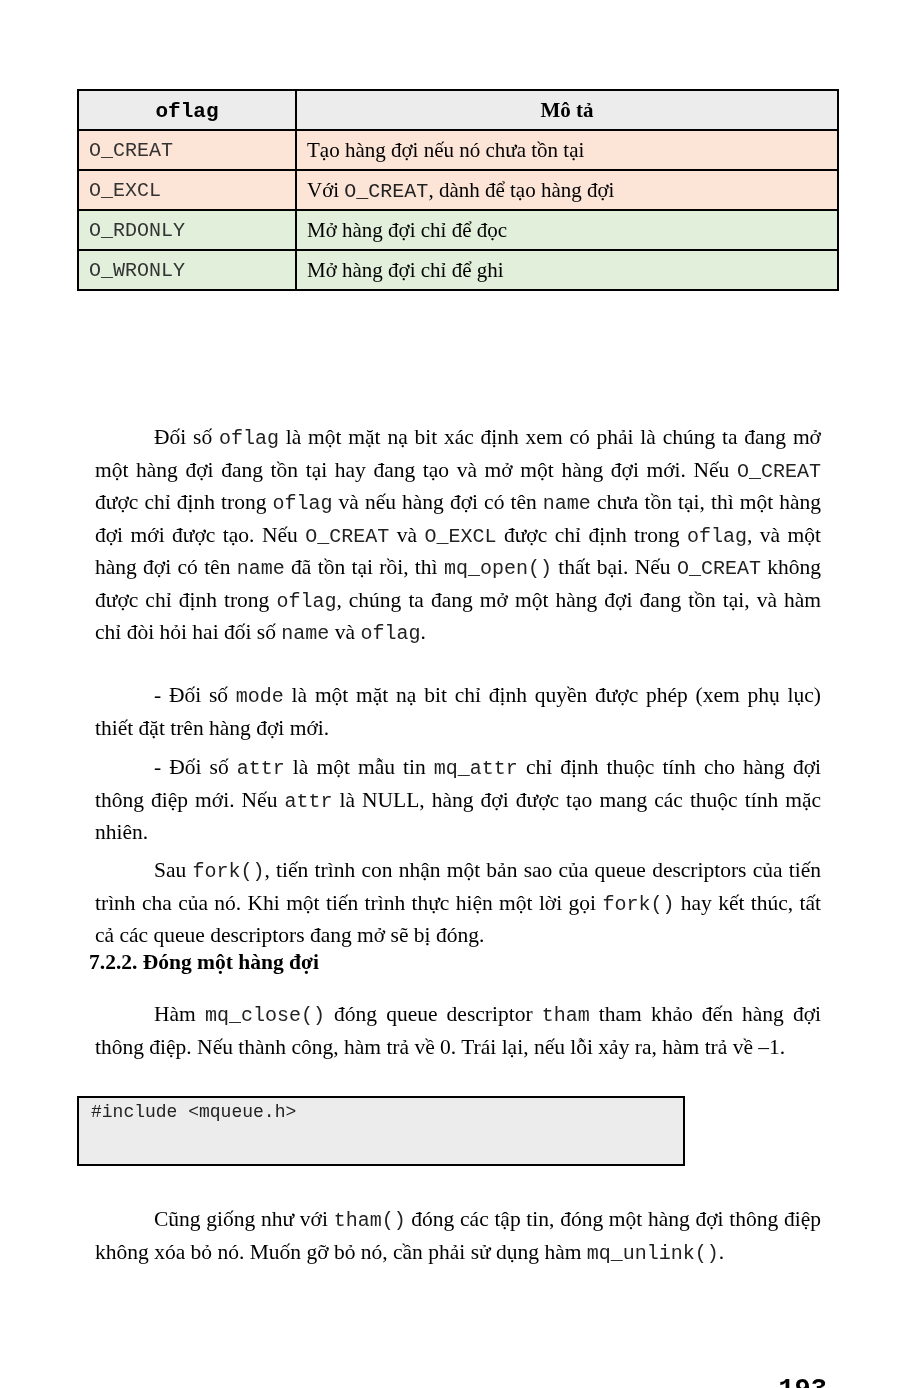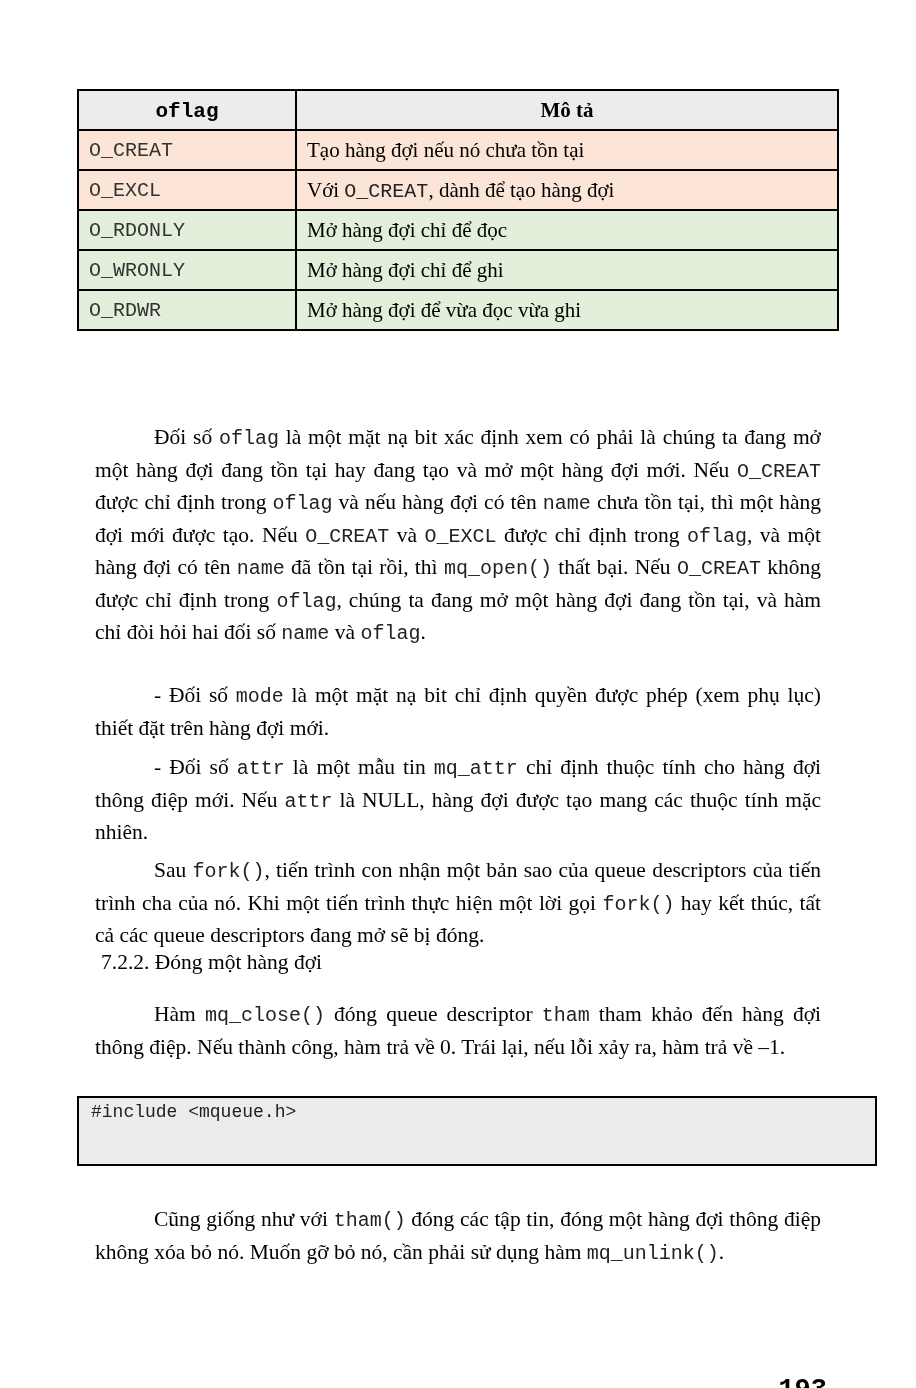--- a/index.html
+++ b/index.html
@@ -61,30 +61,30 @@
       font-size: 21.5px;
       line-height: 30.5px;
       text-align: justify;
     }
     .text p {
       margin: 6px;
       text-indent: 59px;
     }
     .heading {
       position: absolute;
-      left: 101px;
+      left: 89px;
       top: 950px;
       font-size: 21.5px;
-      font-weight: normal;
+      font-weight: bold;
     }
     .code-box {
       position: absolute;
       left: 77px;
       top: 1096px;
-      width: 800px;
+      width: 608px;
       height: 70px;
       border: 2px solid #000;
       background: #ececec;
       padding: 2px 0 0 12px;
       box-sizing: border-box;
     }
     .code-box div {
       font-family: "Liberation Mono", monospace;
       font-size: 18px;
       line-height: 24px;
@@ -117,24 +117,20 @@
     <td class="flag">O_EXCL</td>
     <td><span>Với </span><span class="mono">O_CREAT</span><span>, dành để tạo hàng đợi</span></td>
   </tr>
   <tr class="row-green">
     <td class="flag">O_RDONLY</td>
     <td>Mở hàng đợi chỉ để đọc</td>
   </tr>
   <tr class="row-green">
     <td class="flag">O_WRONLY</td>
     <td>Mở hàng đợi chỉ để ghi</td>
-  </tr>
-  <tr class="row-green">
-    <td class="flag">O_RDWR</td>
-    <td>Mở hàng đợi để vừa đọc vừa ghi</td>
   </tr>
 </tbody>
   </table>
 
 <div class="text" style="top:416px;">
   <p>
     <span>Đối số </span><span class="mono">oflag</span><span> là một mặt nạ bit xác định xem có phải là chúng ta đang mở một hàng đợi đang tồn tại hay đang tạo và mở một hàng đợi mới. Nếu </span><span class="mono">O_CREAT</span><span> được chỉ định trong </span><span class="mono">oflag</span><span> và nếu hàng đợi có tên </span><span class="mono">name</span><span> chưa tồn tại, thì một hàng đợi mới được tạo. Nếu </span><span class="mono">O_CREAT</span><span> và </span><span class="mono">O_EXCL</span><span> được chỉ định trong </span><span class="mono">oflag</span><span>, và một hàng đợi có tên </span><span class="mono">name</span><span> đã tồn tại rồi, thì </span><span class="mono">mq_open()</span><span> thất bại. Nếu </span><span class="mono">O_CREAT</span><span> không được chỉ định trong </span><span class="mono">oflag</span><span>, chúng ta đang mở một hàng đợi đang tồn tại, và hàm chỉ đòi hỏi hai đối số </span><span class="mono">name</span><span> và </span><span class="mono">oflag</span><span>.</span>
   </p>
 </div>
 

